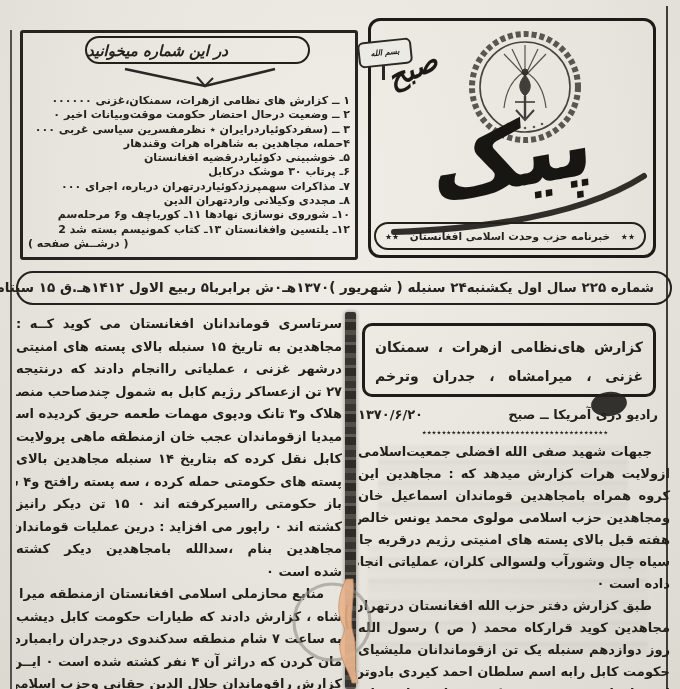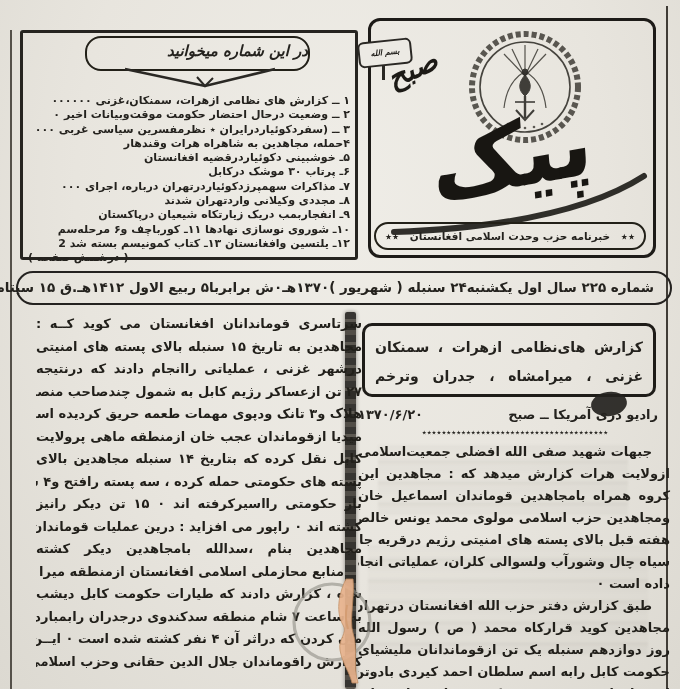--- a/index.html
+++ b/index.html
@@ -9,22 +9,22 @@
         color:#24221e;}
   .abs{position:absolute;}
   .rtl{direction:rtl;unicode-bidi:embed;}
 
   
   .edge-left{left:10px;top:30px;width:2px;height:659px;background:#55514a;}
   .edge-right{left:666px;top:6px;width:2px;height:683px;background:#403c36;}
 
   
   .contents-box{left:20px;top:30px;width:338px;height:230px;border:3px solid #262420;border-radius:3px;}
-  .bubble{left:85px;top:36px;width:225px;height:35px;border:2.5px solid #222018;border-radius:16px;
-          text-align:right;line-height:26px;font-size:15px;font-weight:bold;font-style:italic;}
+  .bubble{left:85px;top:36px;width:225px;height:28px;border:2.5px solid #222018;border-radius:16px;
+          text-align:left;line-height:26px;font-size:15px;font-weight:bold;font-style:italic;}
   .toc{left:28px;top:94px;width:322px;font-size:11px;font-weight:bold;text-align:right;}
   .toc-line{height:14.3px;line-height:14.3px;white-space:nowrap;overflow:visible;}
   .toc-footer{text-align:left;letter-spacing:1px;}
 
   
   .masthead{left:368px;top:18px;width:288px;height:240px;border:3px solid #1d1b18;border-radius:12px;}
   .bismillah{left:358px;top:40px;width:54px;height:26px;border:2px solid #2a2824;border-radius:6px;
              transform:rotate(-6deg);text-align:center;font-size:8px;line-height:22px;font-style:italic;
              font-weight:bold;background:#eceae4;overflow:hidden;}
   .bismillah-tick{left:382px;top:66px;width:2.5px;height:14px;background:#2a2824;}
@@ -41,21 +41,21 @@
   .dateline{left:16px;top:271px;width:656px;height:34px;border:2.5px solid #242220;border-radius:17px;
             font-size:13.5px;font-weight:bold;line-height:29px;padding:0 16px;
             text-align:justify;text-align-last:justify;white-space:nowrap;}
 
   
   .gutter{left:345px;top:312px;width:11px;height:377px;border-radius:2px;opacity:.88;
           background:repeating-linear-gradient(180deg,#1f1d1a 0 7px,#4a463f 7px 10px,#15130f 10px 18px,#3c3832 18px 23px);
           box-shadow:0 0 4px rgba(30,28,24,.55);}
 
   
-  .col-left{left:16px;top:313px;width:326px;height:376px;overflow:hidden;margin-left:20px;}
+  .col-left{left:16px;top:313px;width:326px;height:376px;overflow:hidden;}
   .col-right{left:358px;top:315px;width:314px;height:374px;overflow:hidden;}
   .bodyline{height:22.5px;line-height:22.5px;font-size:13px;font-weight:bold;
             text-align:justify;text-align-last:justify;white-space:nowrap;color:#211f1a;}
   .col-right .bodyline{height:22px;line-height:22px;}
   .bodyline.short{text-align-last:right;}
   .bodyline.indent{padding-right:18px;}
 
   .headline-box{position:absolute;left:4px;top:8px;width:294px;height:74px;border:3px solid #1e1c18;
                 border-radius:10px;padding:7px 10px 0 10px;}
   .headline-line{font-size:14px;font-weight:bold;line-height:29px;text-align:justify;
@@ -89,22 +89,21 @@
     <polyline points="77,11 85,20 93,12" fill="none" stroke="#2a2824" stroke-width="2"></polyline>
   </svg>
   <div class="abs toc rtl">
     <div class="toc-line">۱ ــ کزارش های نظامی ازهرات، سمنکان،غزنی ۰۰۰۰۰۰</div>
     <div class="toc-line">۲ ــ وضعیت درحال احتضار حکومت موقت‌وبیانات اخیر ۰</div>
     <div class="toc-line">۳ ــ (سفردکوئیاردرایران ٭ نظرمفسرین سیاسی غربی ۰۰۰</div>
     <div class="toc-line">۴حمله، مجاهدین به شاهراه هرات وقندهار</div>
     <div class="toc-line">۵ـ خوشبینی دکوئیاردرقضیه افغانستان</div>
     <div class="toc-line">۶ـ پرتاب ۳۰ موشک درکابل</div>
     <div class="toc-line">۷ـ مذاکرات سهمپرزدکوئیاردرتهران درباره، اجرای ۰۰۰</div>
-    <div class="toc-line">۸ـ مجددی وکیلانی واردتهران شدند</div>
-    <div class="toc-line">۹ـ انفجاربمب دریک زیارتکاه شیعیان درپاکستان</div>
+    <div class="toc-line">۸ـ مجددی وکیلانی واردتهران الدین</div>
     <div class="toc-line">۱۰ـ شوروی نوسازی نهادها     ۱۱ـ کورباچف و۶ مرحله‌سم</div>
     <div class="toc-line">۱۲ـ یلتسین وافغانستان ۱۳ـ کتاب کمونیسم بسته شد 2</div>
     <div class="toc-line toc-footer">( درشــش صفحه )</div>
   </div>
 
   <div class="abs masthead"></div>
 
   <svg class="abs" style="left:466px;top:28px;" width="118" height="118" viewBox="0 0 118 118">
     <circle cx="59" cy="59" r="53" fill="none" stroke="#34322c" stroke-width="6" stroke-dasharray="5 3" opacity="0.8"></circle>
     <circle cx="59" cy="59" r="45" fill="none" stroke="#34322c" stroke-width="1.6" opacity="0.9"></circle>
@@ -188,20 +187,21 @@
     <div class="bodyline">مجاهدین به تاریخ ۱۵ سنبله بالای پسته های امنیتی</div>
     <div class="bodyline">درشهر غزنی ، عملیاتی راانجام دادند که درنتیجه</div>
     <div class="bodyline">۲۷ تن ازعساکر رژیم کابل به شمول چندصاحب منصب</div>
     <div class="bodyline">هلاک و۳ تانک ودپوی مهمات طعمه حریق کردیده است</div>
     <div class="bodyline">میدیا ازقوماندان عجب خان ازمنطقه ماهی پرولایت</div>
     <div class="bodyline">کابل نقل کرده که بتاریخ ۱۴ سنبله مجاهدین بالای</div>
     <div class="bodyline">پسته های حکومتی حمله کرده ، سه پسته رافتح و۴ سر</div>
     <div class="bodyline">باز حکومتی رااسیرکرفته اند ۰ ۱۵ تن دیکر رانیز</div>
     <div class="bodyline">کشته اند ۰ راپور می افزاید : درین عملیات قوماندان</div>
     <div class="bodyline">مجاهدین بنام ،سدالله بامجاهدین دیکر کشته</div>
+    <div class="bodyline short">شده است ۰</div>
     <div class="bodyline indent">منابع محازملی اسلامی افغانستان ازمنطقه میرا م</div>
     <div class="bodyline">شاه ، کزارش دادند که طیارات حکومت کابل دیشب</div>
     <div class="bodyline">به ساعت ۷ شام منطقه سدکندوی درجدران رابمبارد</div>
     <div class="bodyline">مان کردن که دراثر آن ۴ نفر کشته شده است ۰ ایــن</div>
     <div class="bodyline">کزارش راقوماندان جلال الدین حقانی وحزب اسلامی</div>
   </div>
 
   <svg class="abs stain" style="left:280px;top:575px;" width="115" height="114" viewBox="0 0 115 114">
     <circle cx="52" cy="47" r="38" fill="none" stroke="#8f8d86" stroke-width="3.2" opacity="0.6"></circle>
     <path d="M66,4 C58,20 56,38 63,50 C68,58 58,64 60,75 C62,88 70,98 72,108 L78,108 C73,92 78,72 73,58 C69,45 75,22 73,4 Z" fill="#e9b48e" stroke="#c08b60" stroke-width="0.8" opacity="0.92"></path>

